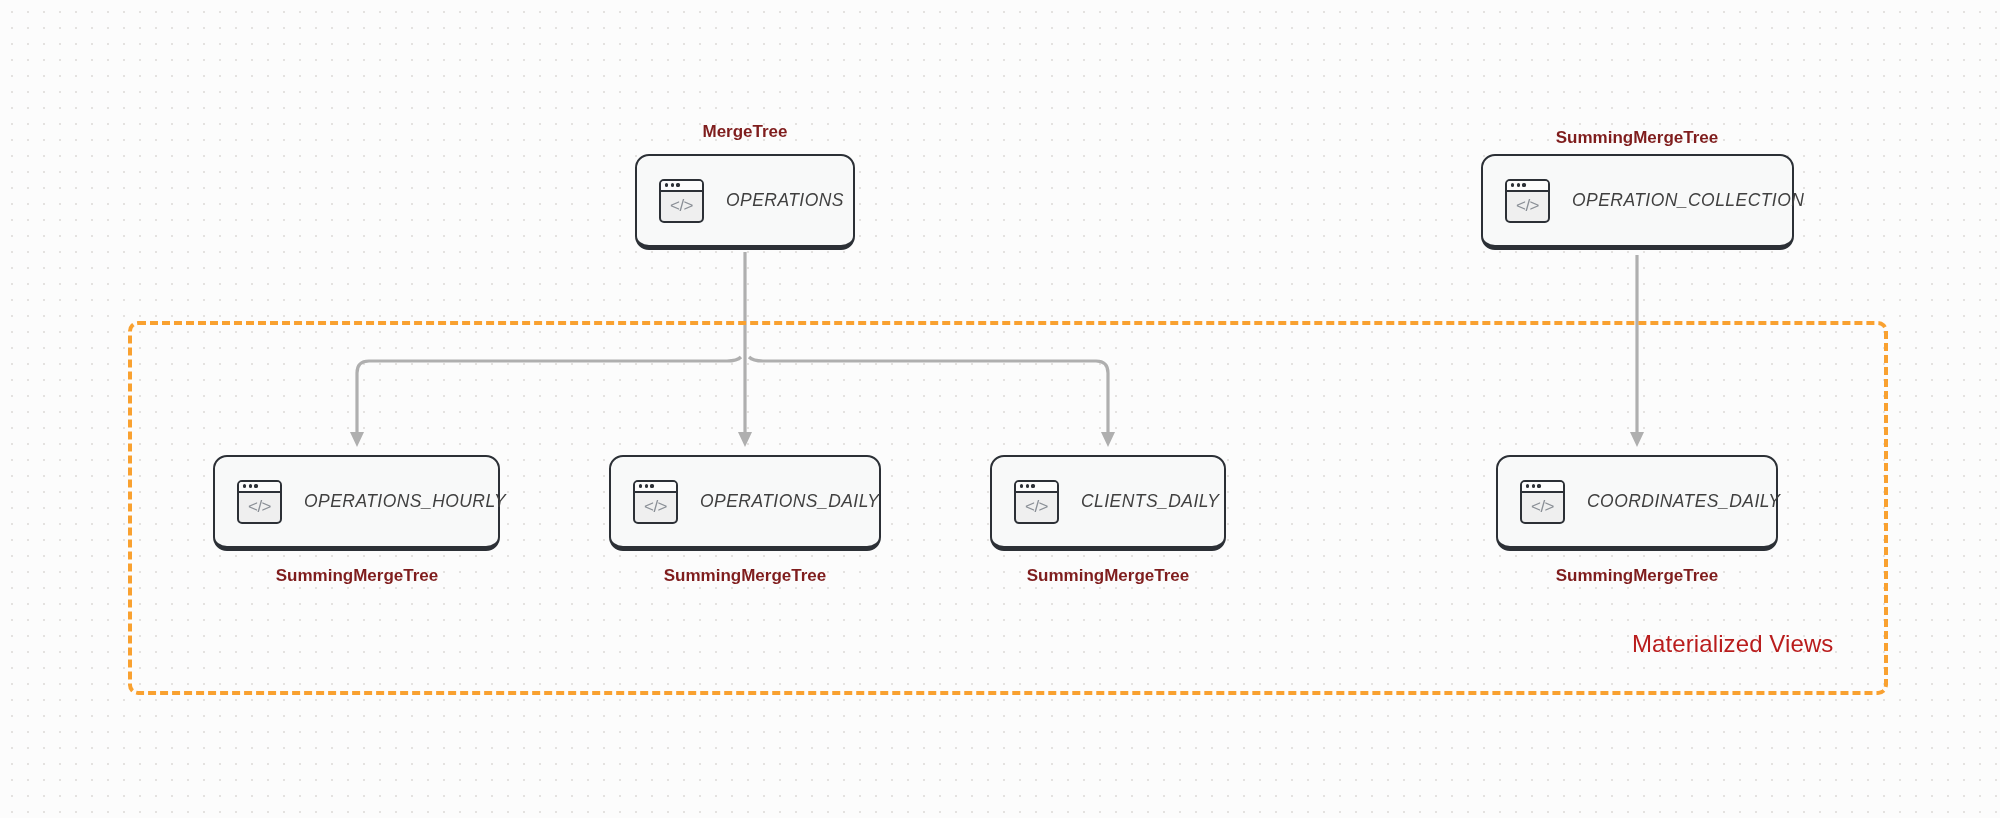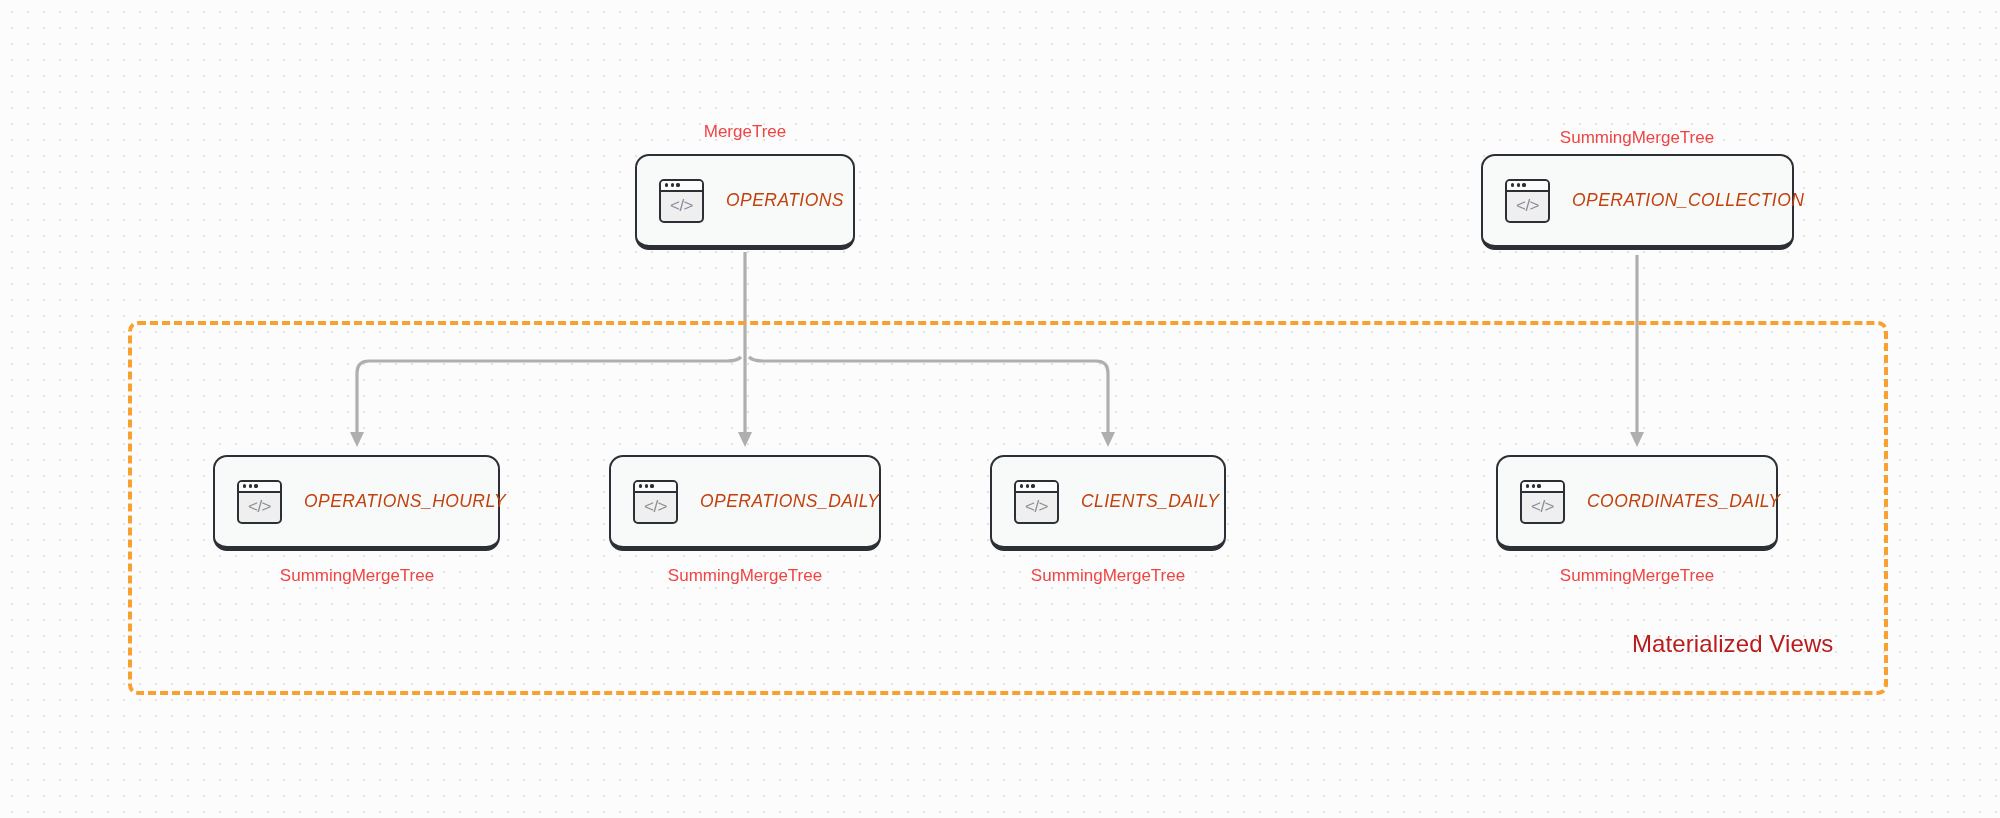--- a/index.html
+++ b/index.html
@@ -100,34 +100,35 @@
     font-size: 17px;
     color: #8A8F96;
     letter-spacing: -.6px;
     padding-bottom: 1px;
   }
 
   .node-label {
     margin-left: 22px;
     font-style: italic;
     font-size: 17.5px;
-    color: #c2410c;
+    color: #404040;
     letter-spacing: .45px;
     white-space: nowrap;
     text-align: center;
   }
 
   
   .engine-caption {
     position: absolute;
     font-size: 17px;
-    color: #ef4444;
+    color: #7f1d1d;
     white-space: nowrap;
     text-align: left;
     transform: translateX(-50%);
+    font-weight: bold;
   }
 </style>
 </head>
 <body>
 
 <div id="canvas">
 
   <svg id="edge-layer" viewBox="0 0 2000 818" xmlns="http://www.w3.org/2000/svg">
     <defs>
       <marker id="arrow" viewBox="0 0 12 12" refX="6" refY="10" markerWidth="12" markerHeight="12" orient="auto-start-reverse">

